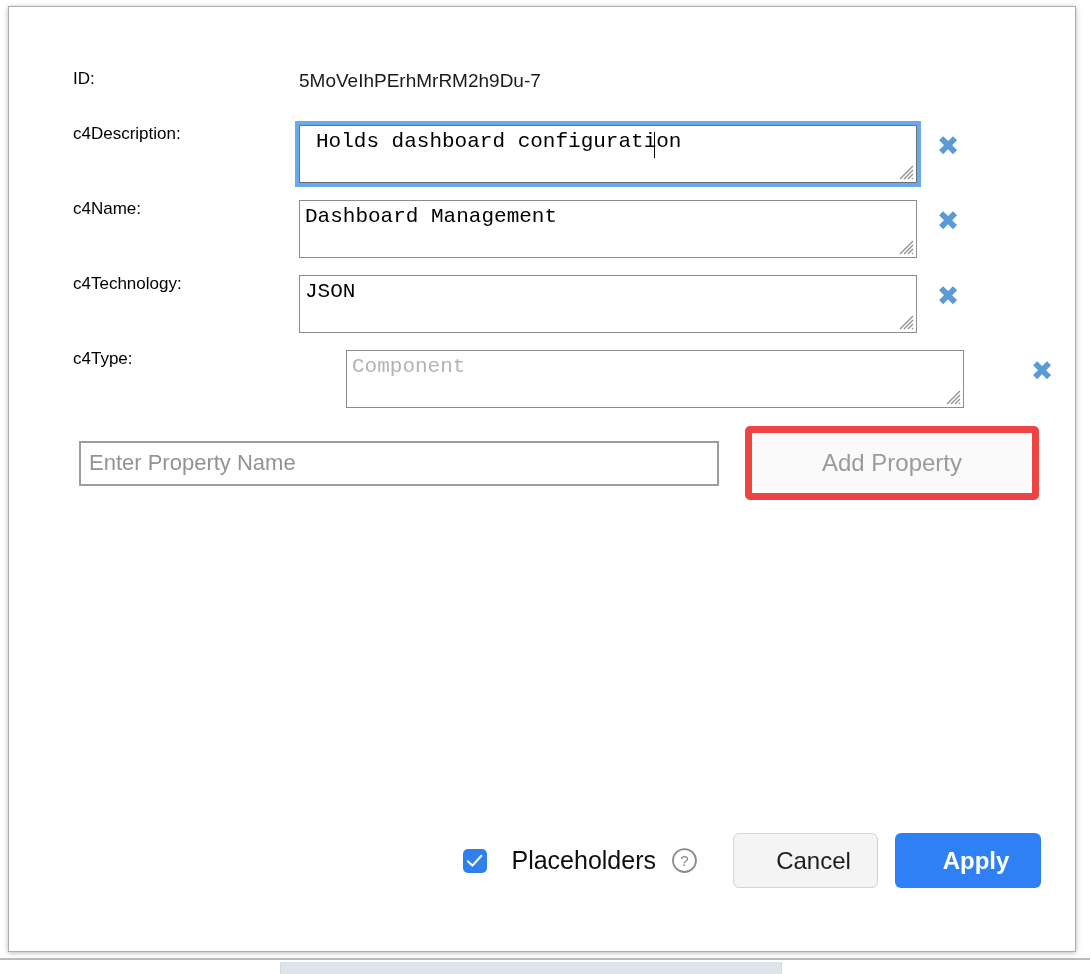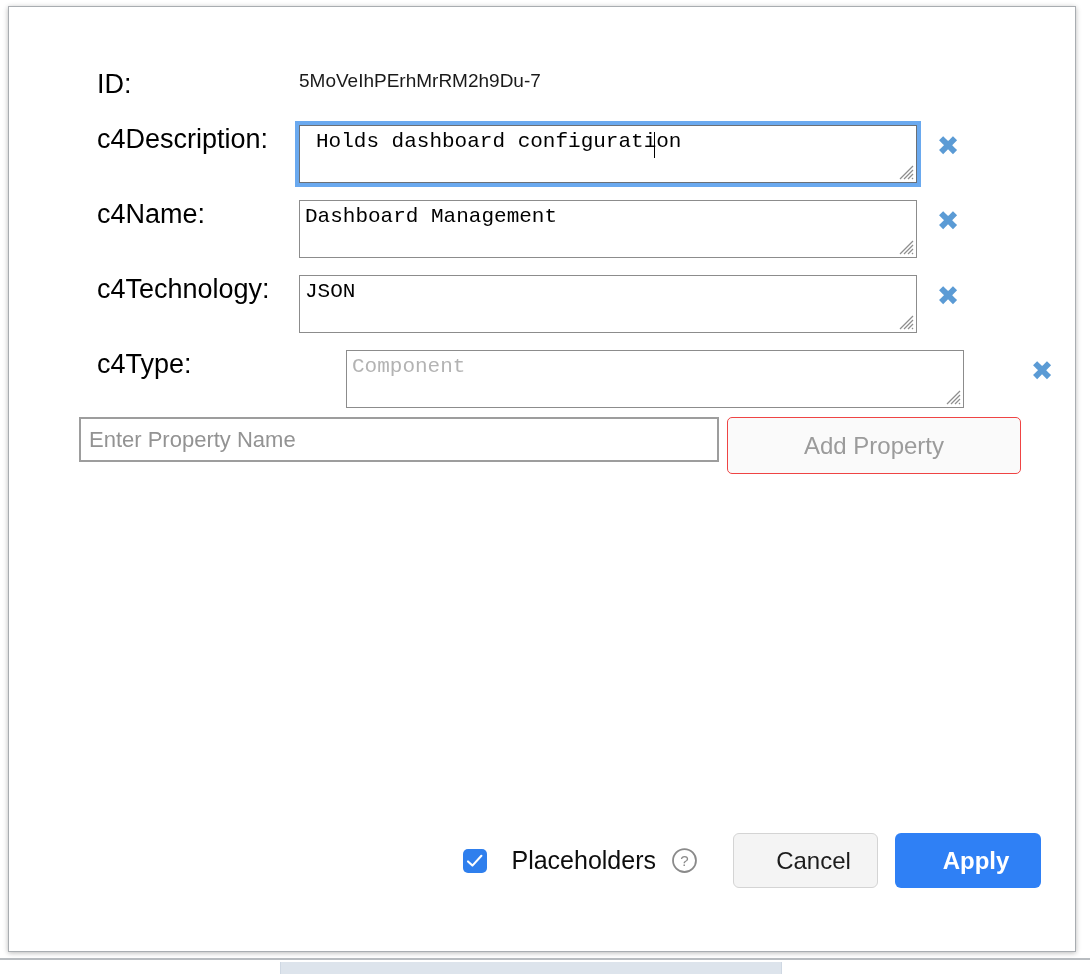--- a/index.html
+++ b/index.html
@@ -63,23 +63,23 @@
   }
   .row {
     display: flex;
     align-items: flex-start;
     position: absolute;
     left: 0;
     width: 100%;
   }
   .row-label {
     width: 290px;
-    padding-left: 88px;
-    box-sizing: border-box;
-    font-size: 27px;
+    padding-left: 64px;
+    box-sizing: border-box;
+    font-size: 17px;
     color: #000000;
     line-height: 1.1;
     white-space: nowrap;
   }
   .id-row { top: 63px; }
   .id-value {
     font-size: 19px;
     color: #1a1a1a;
     white-space: nowrap;
   }
@@ -141,42 +141,43 @@
     line-height: 26px;
     text-align: center;
     cursor: pointer;
     user-select: none;
     font-family: "DejaVu Sans", sans-serif;
   }
 
   
   .prop-row {
     position: absolute;
-    top: 410px;
+    top: 419px;
     left: 70px;
     display: flex;
+    align-items: center;
   }
   .prop-input {
     width: 640px;
     height: 45px;
     box-sizing: border-box;
     border: 2px solid #9d9d9d;
     background: #ffffff;
     font-family: "Liberation Sans", sans-serif;
     font-size: 22px;
     color: #222;
     padding: 0 8px;
     outline: none;
   }
   .prop-input::placeholder { color: #939393; }
   .add-btn {
-    margin-left: 8px;
+    margin-left: 26px;
     width: 294px;
-    height: 57px;
-    border: 1px solid #ef4444;
+    height: 74px;
+    border: 7px solid #ef4444;
     border-radius: 5px;
     background: #fafafa;
     color: #9b9b9b;
     font-size: 24px;
     font-family: "Liberation Sans", sans-serif;
     cursor: default;
   }
 
   
   .footer {

